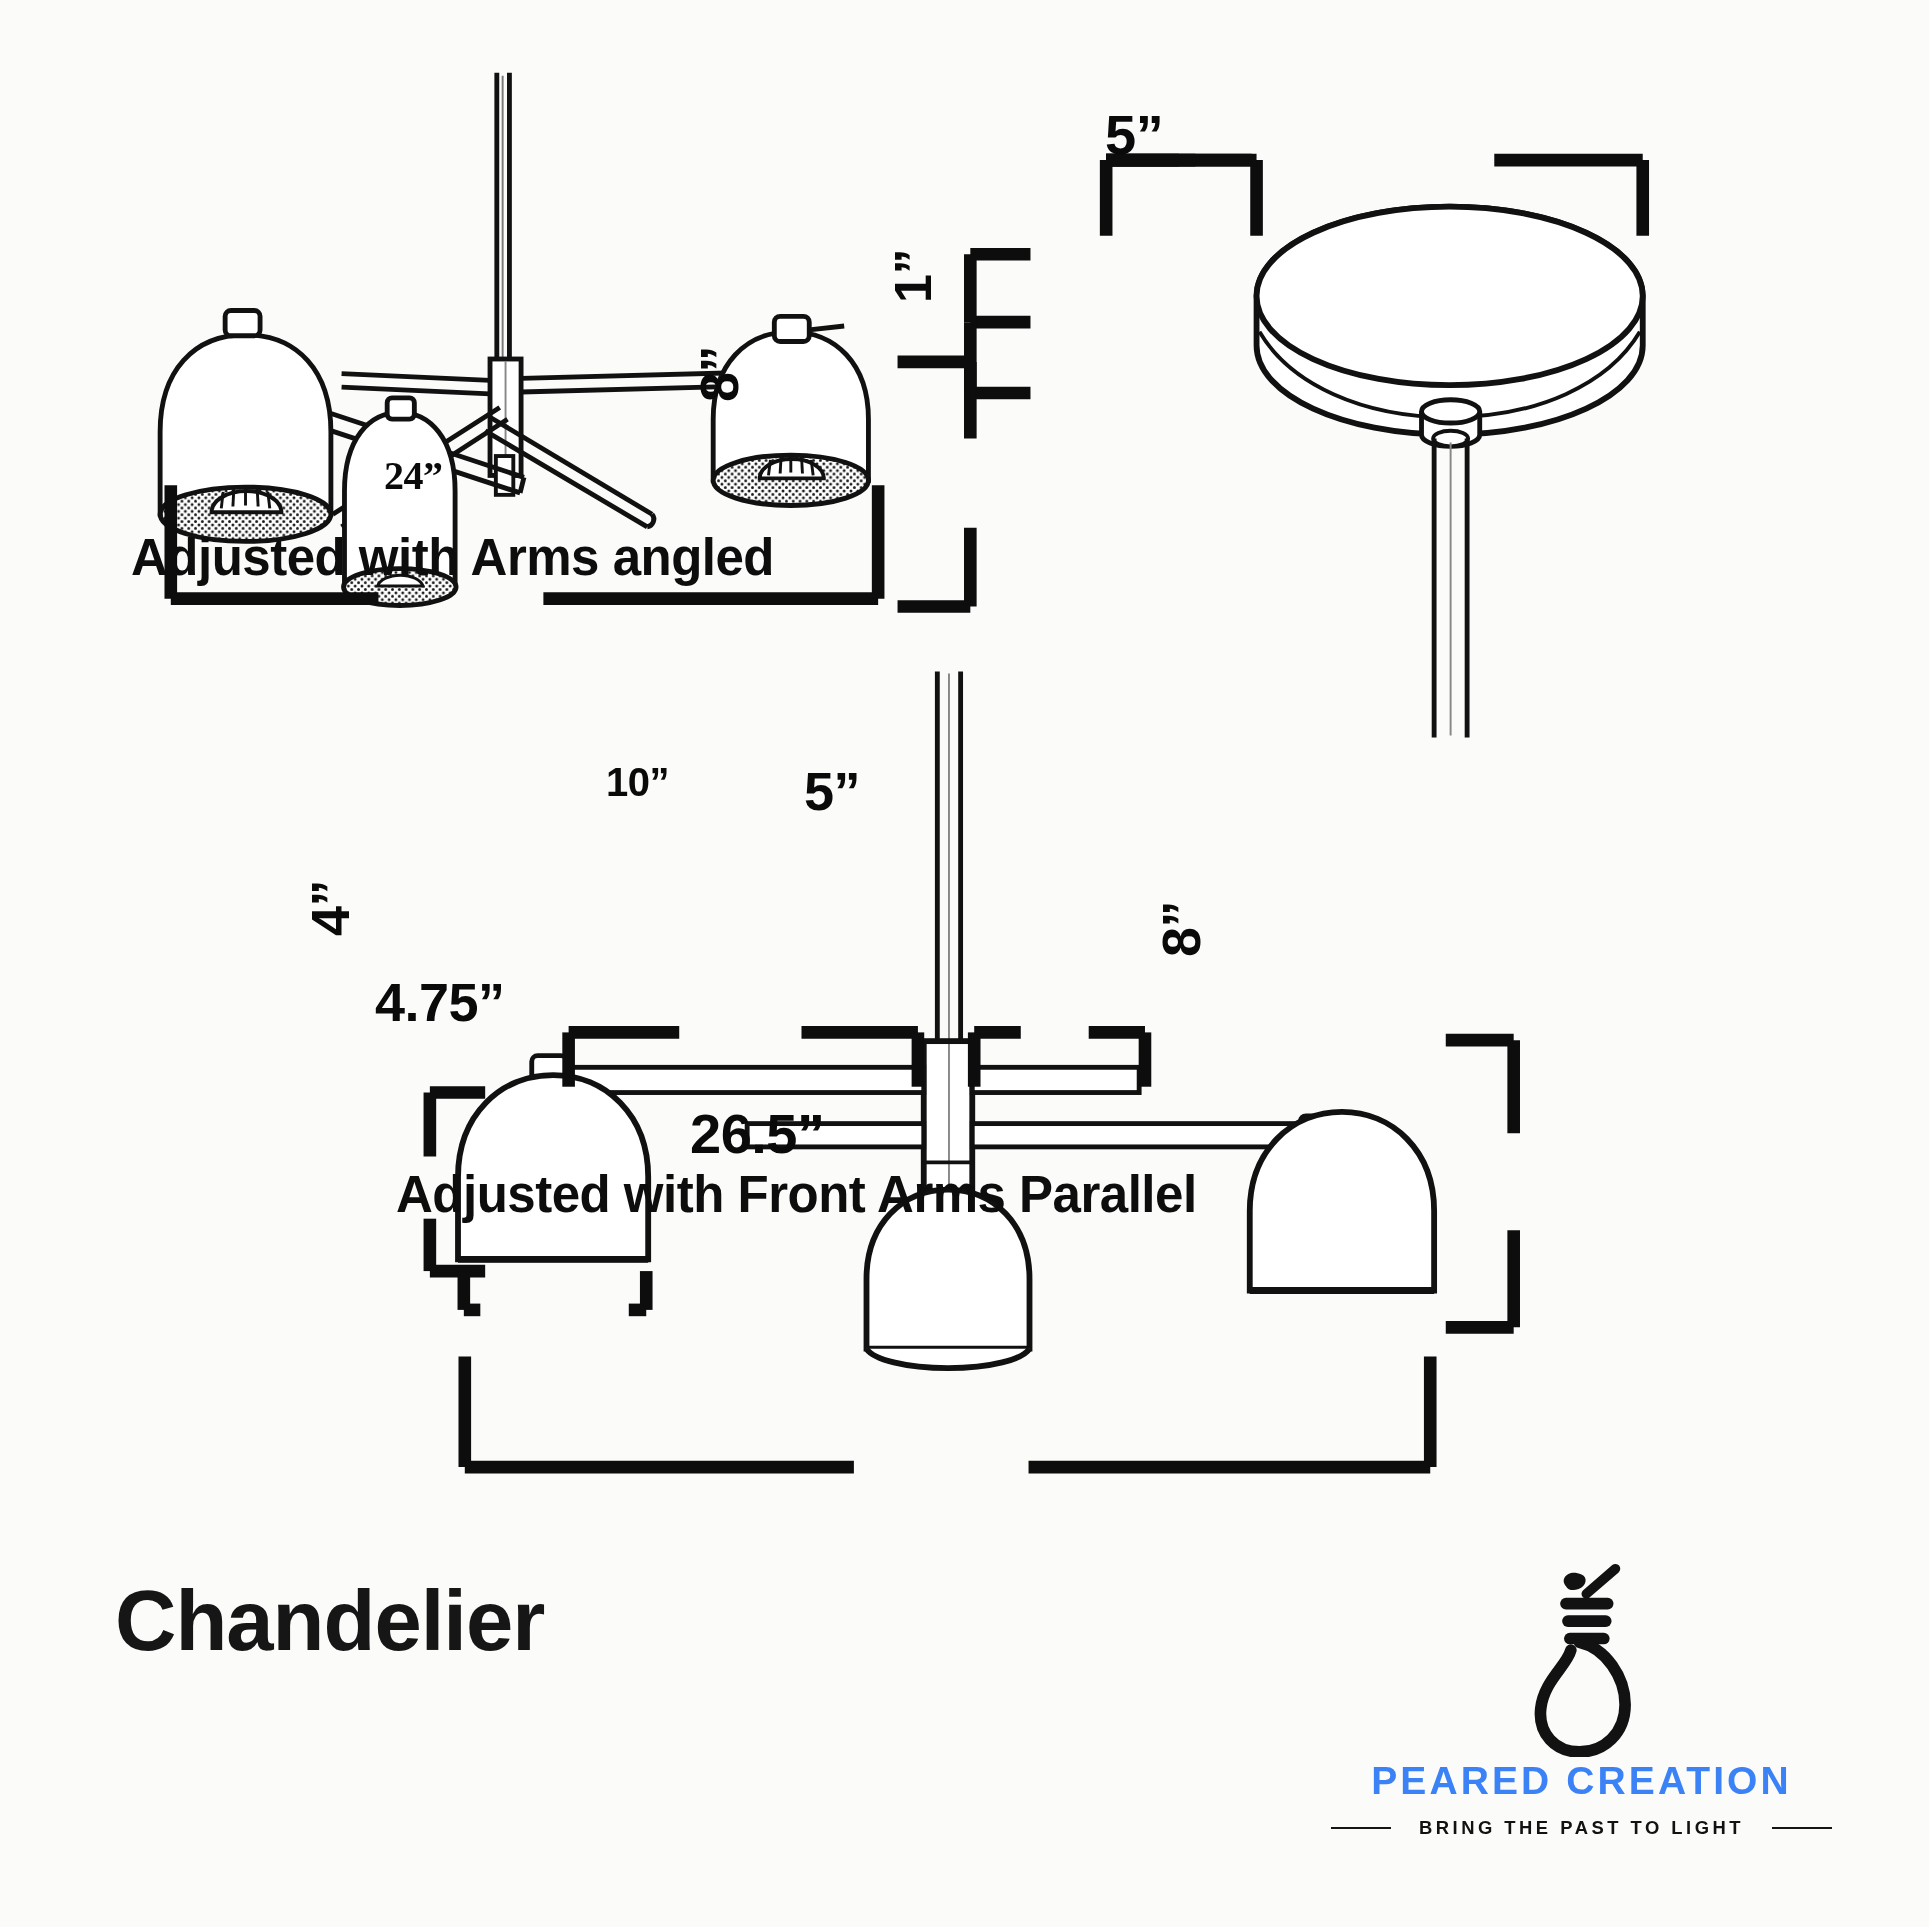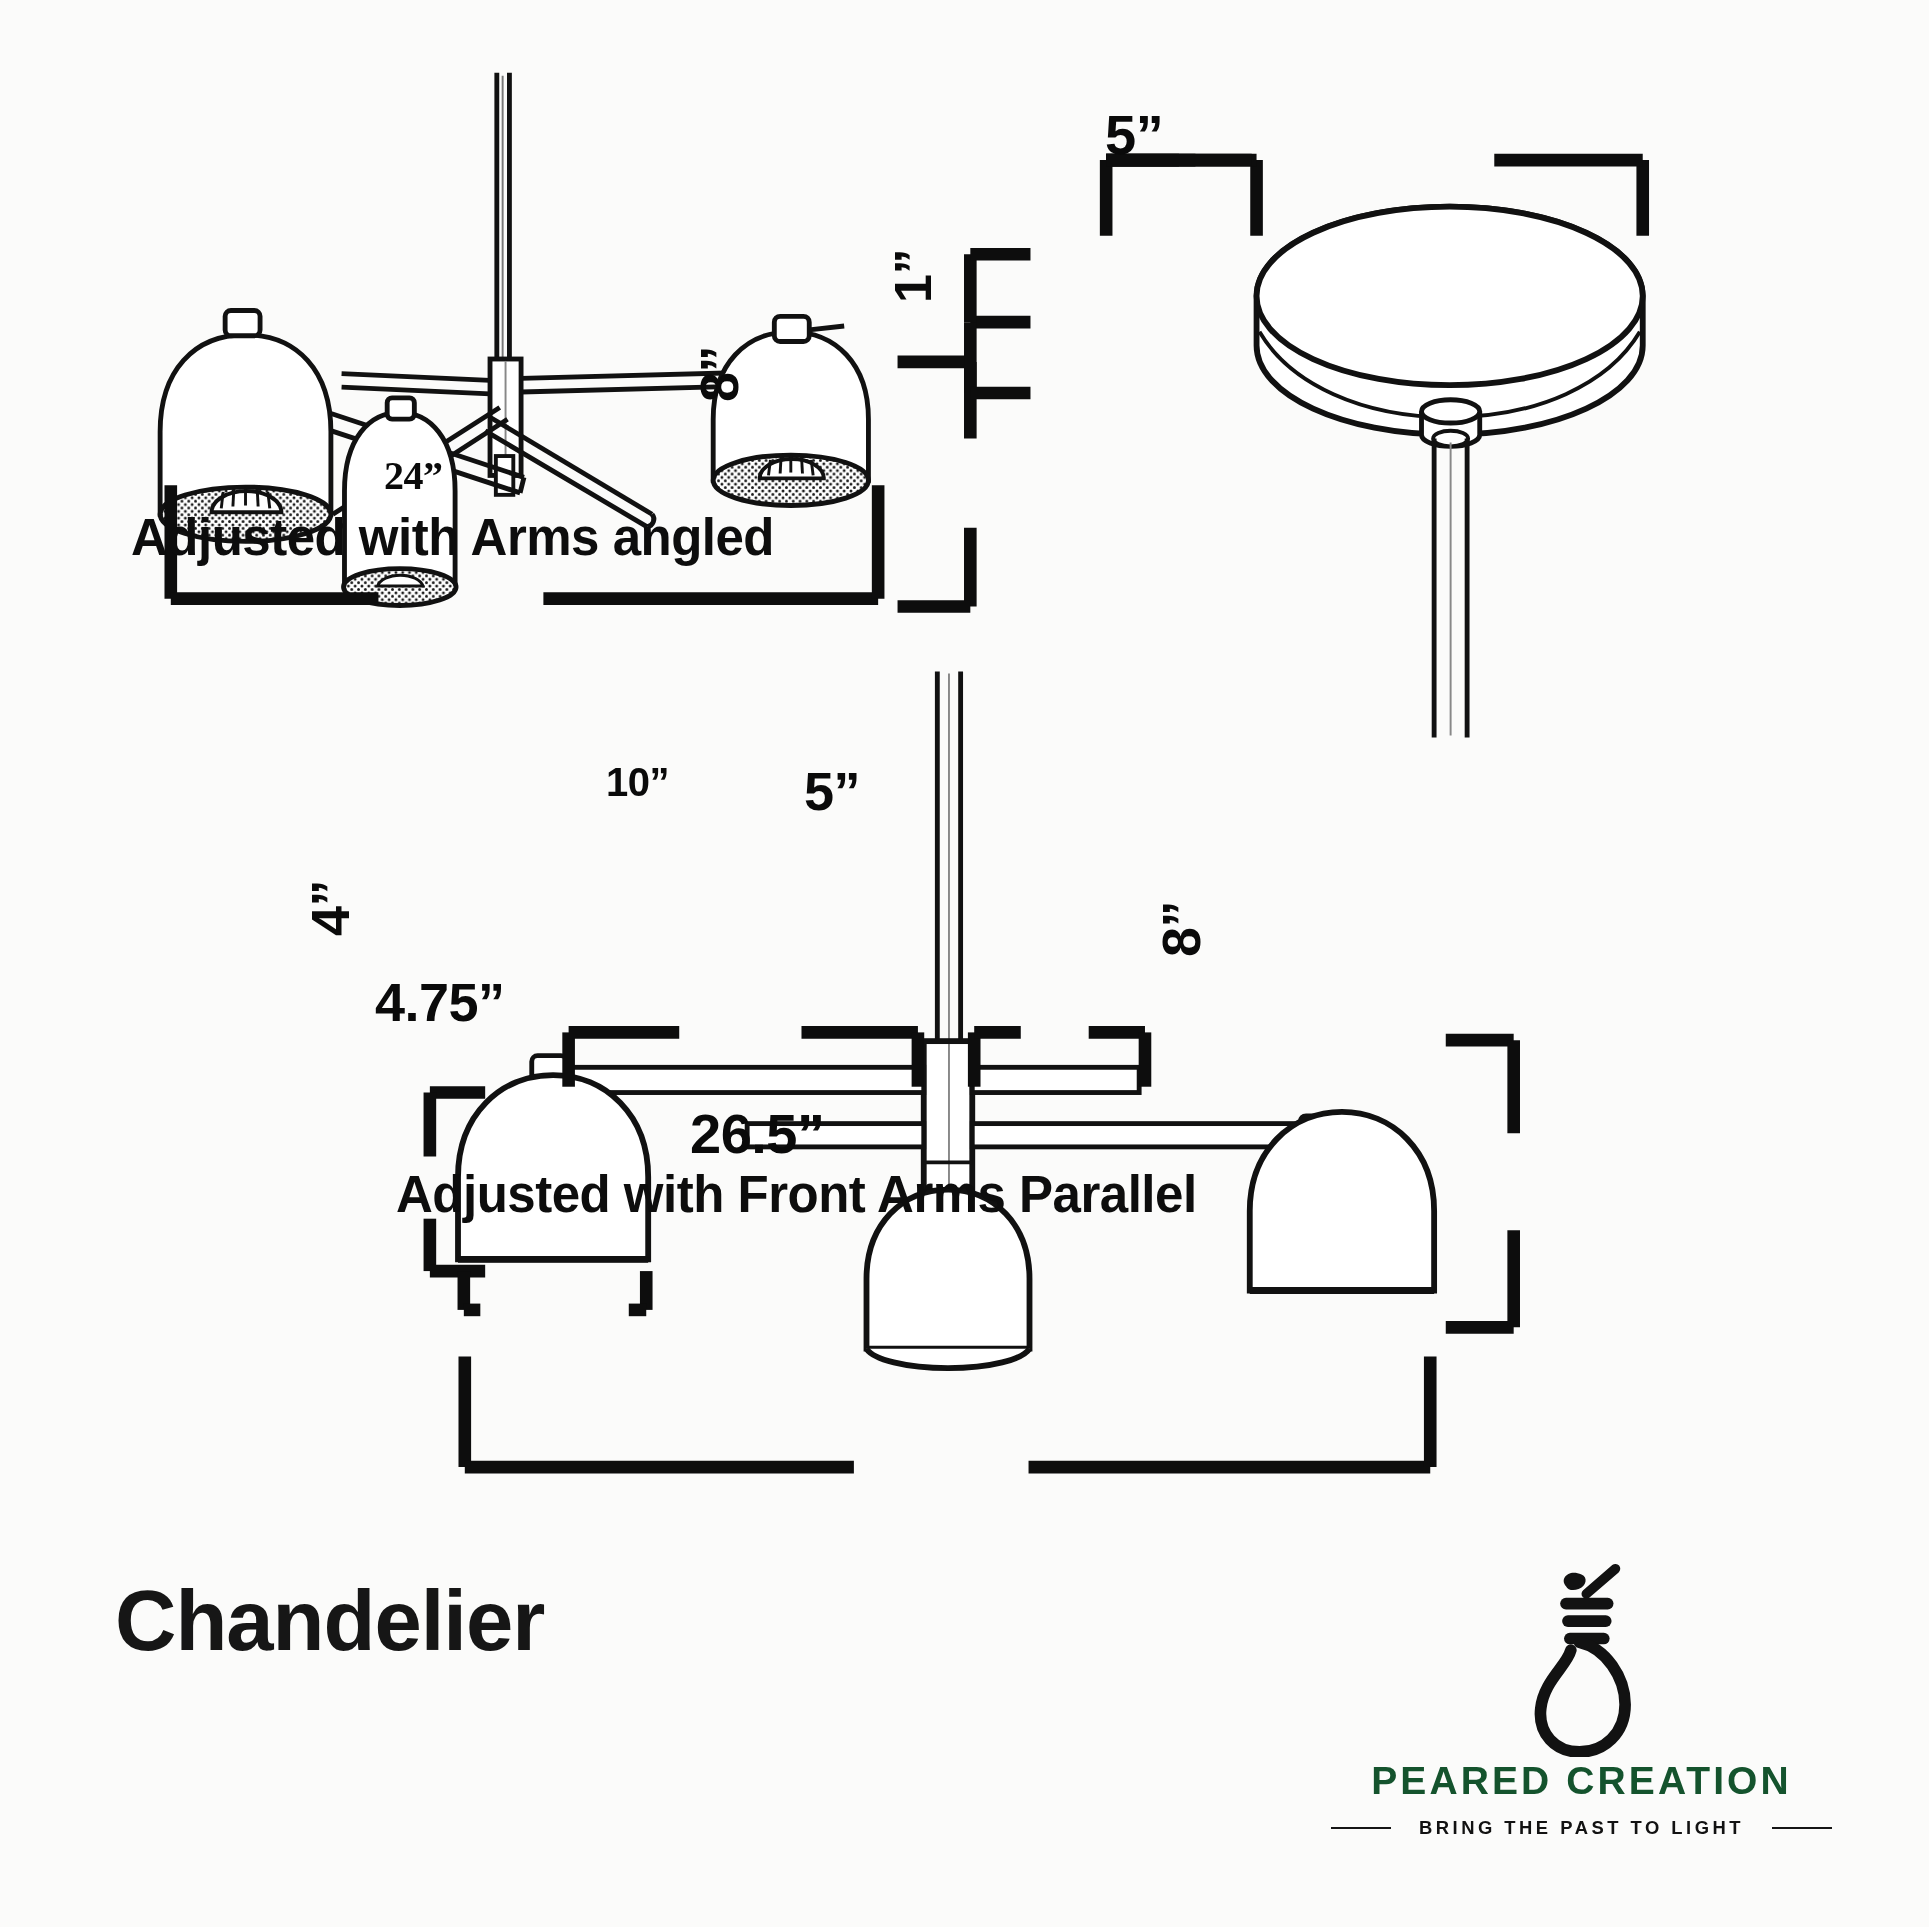--- a/index.html
+++ b/index.html
@@ -39,21 +39,21 @@
   .caption{
     position:absolute;
     font-family:"Liberation Sans", sans-serif;
     font-weight:bold;
     font-size:51px;
     letter-spacing:-0.5px;
     color:#0d0d0d;
     white-space:nowrap;
     line-height:1;
   }
-  .cap-top{left:131px;top:512px;}
+  .cap-top{left:131px;top:532px;}
   .cap-bot{left:396px;top:1169px;}
 
   .title{
     position:absolute;
     left:83px;top:1578px;
     font-family:"Liberation Sans", sans-serif;
     font-weight:bold;
     font-size:85px;
     line-height:1.02;
     letter-spacing:-1px;
@@ -63,21 +63,21 @@
   }
   .title .l2{display:block;}
   .logo-wrap{position:absolute;left:1344px;top:1553px;width:475px;height:291px;}
   .brand{
     position:absolute;left:0;top:206px;width:475px;
     text-align:center;
     font-family:"Liberation Sans", sans-serif;
     font-weight:bold;
     font-size:39px;
     letter-spacing:3.1px;
-    color:#14532d;
+    color:#3b82f6;
     white-space:nowrap;
   }
   .tagwrap{
     position:absolute;left:0;top:264px;width:475px;
     display:flex;align-items:center;justify-content:center;gap:28px;
   }
   .tagrule{height:2.9px;background:#151515;width:60px;flex:0 0 60px;}
   .tagline{
     font-family:"Liberation Sans", sans-serif;
     font-weight:bold;

